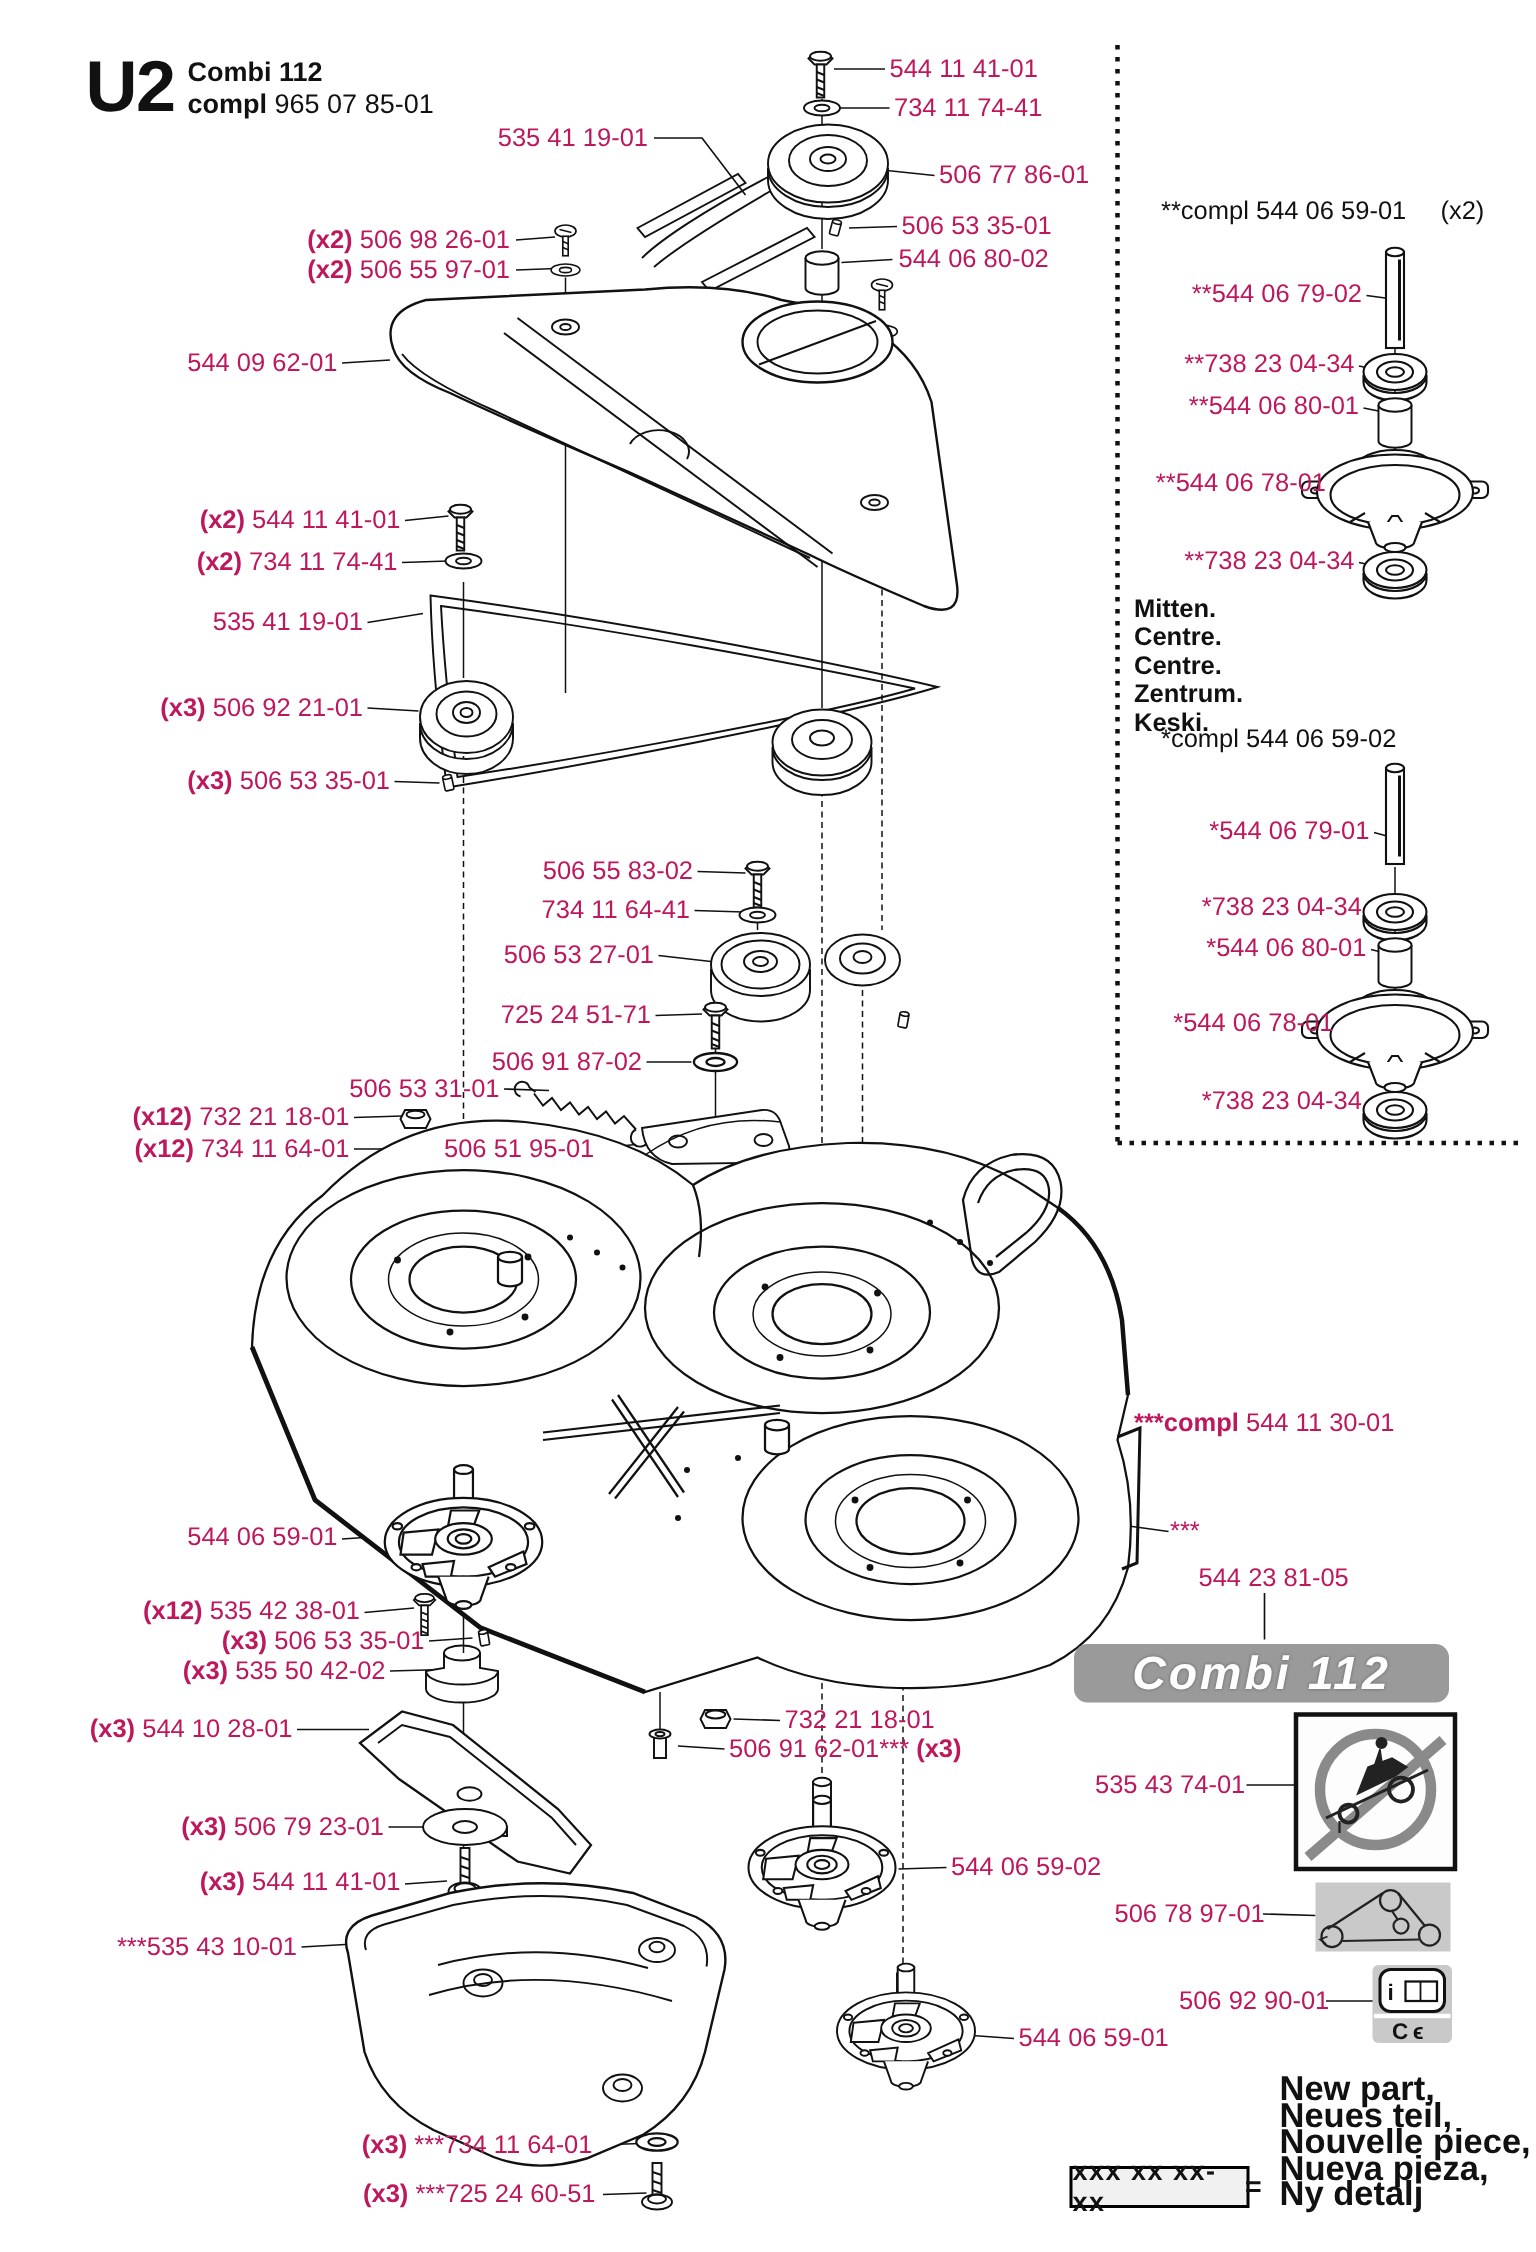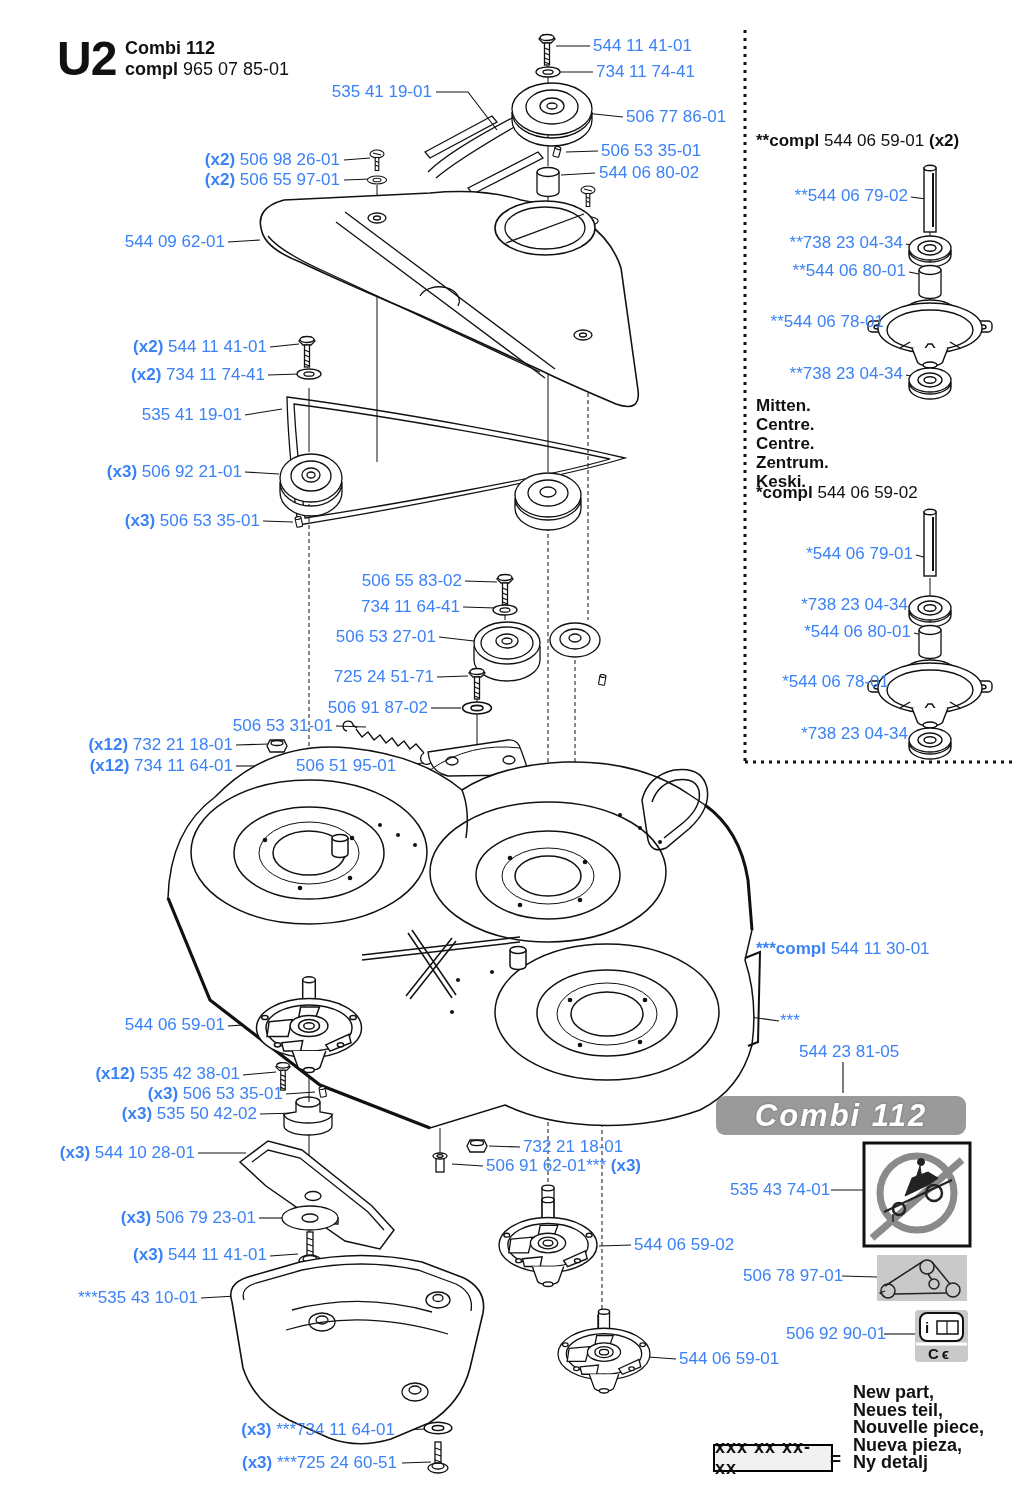--- a/index.html
+++ b/index.html
@@ -1,34 +1,34 @@
 <!DOCTYPE html>
 <html><head>
 <meta charset="utf-8">
 <style>
   html,body{margin:0;padding:0;background:#fff;}
   #page{position:relative;width:1024px;height:1501px;background:#ffffff;overflow:hidden;
         font-family:"Liberation Sans","DejaVu Sans",sans-serif;color:#111;}
   svg{position:absolute;left:0;top:0;}
-  .callout{position:absolute;font-size:17px;line-height:20px;white-space:nowrap;color:#3b82f6;}
+  .callout{position:absolute;font-size:17px;line-height:20px;white-space:nowrap;color:#be185d;}
   .callout b{font-weight:bold;}
   #hdr{position:absolute;left:57px;top:36px;}
   #hdr .code{font-size:48px;font-weight:bold;letter-spacing:-1px;line-height:46px;}
   #hdr .sub{position:absolute;left:68px;top:2px;width:260px;}
   #hdr .sub .l1{font-size:18px;font-weight:bold;line-height:21px;}
   #hdr .sub .l2{font-size:18px;line-height:21px;}
   #hdr .sub .l2 b{font-weight:bold;}
   .langblock{position:absolute;font-size:17px;font-weight:bold;line-height:19px;}
   .complline{position:absolute;font-size:17px;white-space:nowrap;}
-  .complline b{font-weight:bold;}
+  .complline b{font-weight:normal;margin-left:18px;}
   #badge{position:absolute;left:716px;top:1096px;width:250px;height:39px;background:#9a9a9a;
          border-radius:9px;display:flex;align-items:center;justify-content:center;}
   #badge span{font-size:31px;font-weight:bold;font-style:italic;color:#fff;letter-spacing:2px;
               text-shadow:0 0 2px #777,0 0 2px #777;}
-  #legend-lines{position:absolute;left:853px;top:1384px;font-size:18px;font-weight:bold;line-height:17.5px;}
+  #legend-lines{position:absolute;left:853px;top:1384px;font-size:23px;font-weight:bold;line-height:17.5px;}
   #xxx-box{position:absolute;left:713px;top:1444px;width:120px;height:28px;background:#f1f1f1;
            border:2px solid #000;box-sizing:border-box;display:flex;align-items:center;justify-content:center;}
   #xxx-box span{font-size:18px;font-weight:bold;letter-spacing:1px;}
   #eq{position:absolute;left:830px;top:1448px;font-size:19px;font-weight:bold;}
 </style>
 </head>
 <body>
 
 <div id="page">
 

